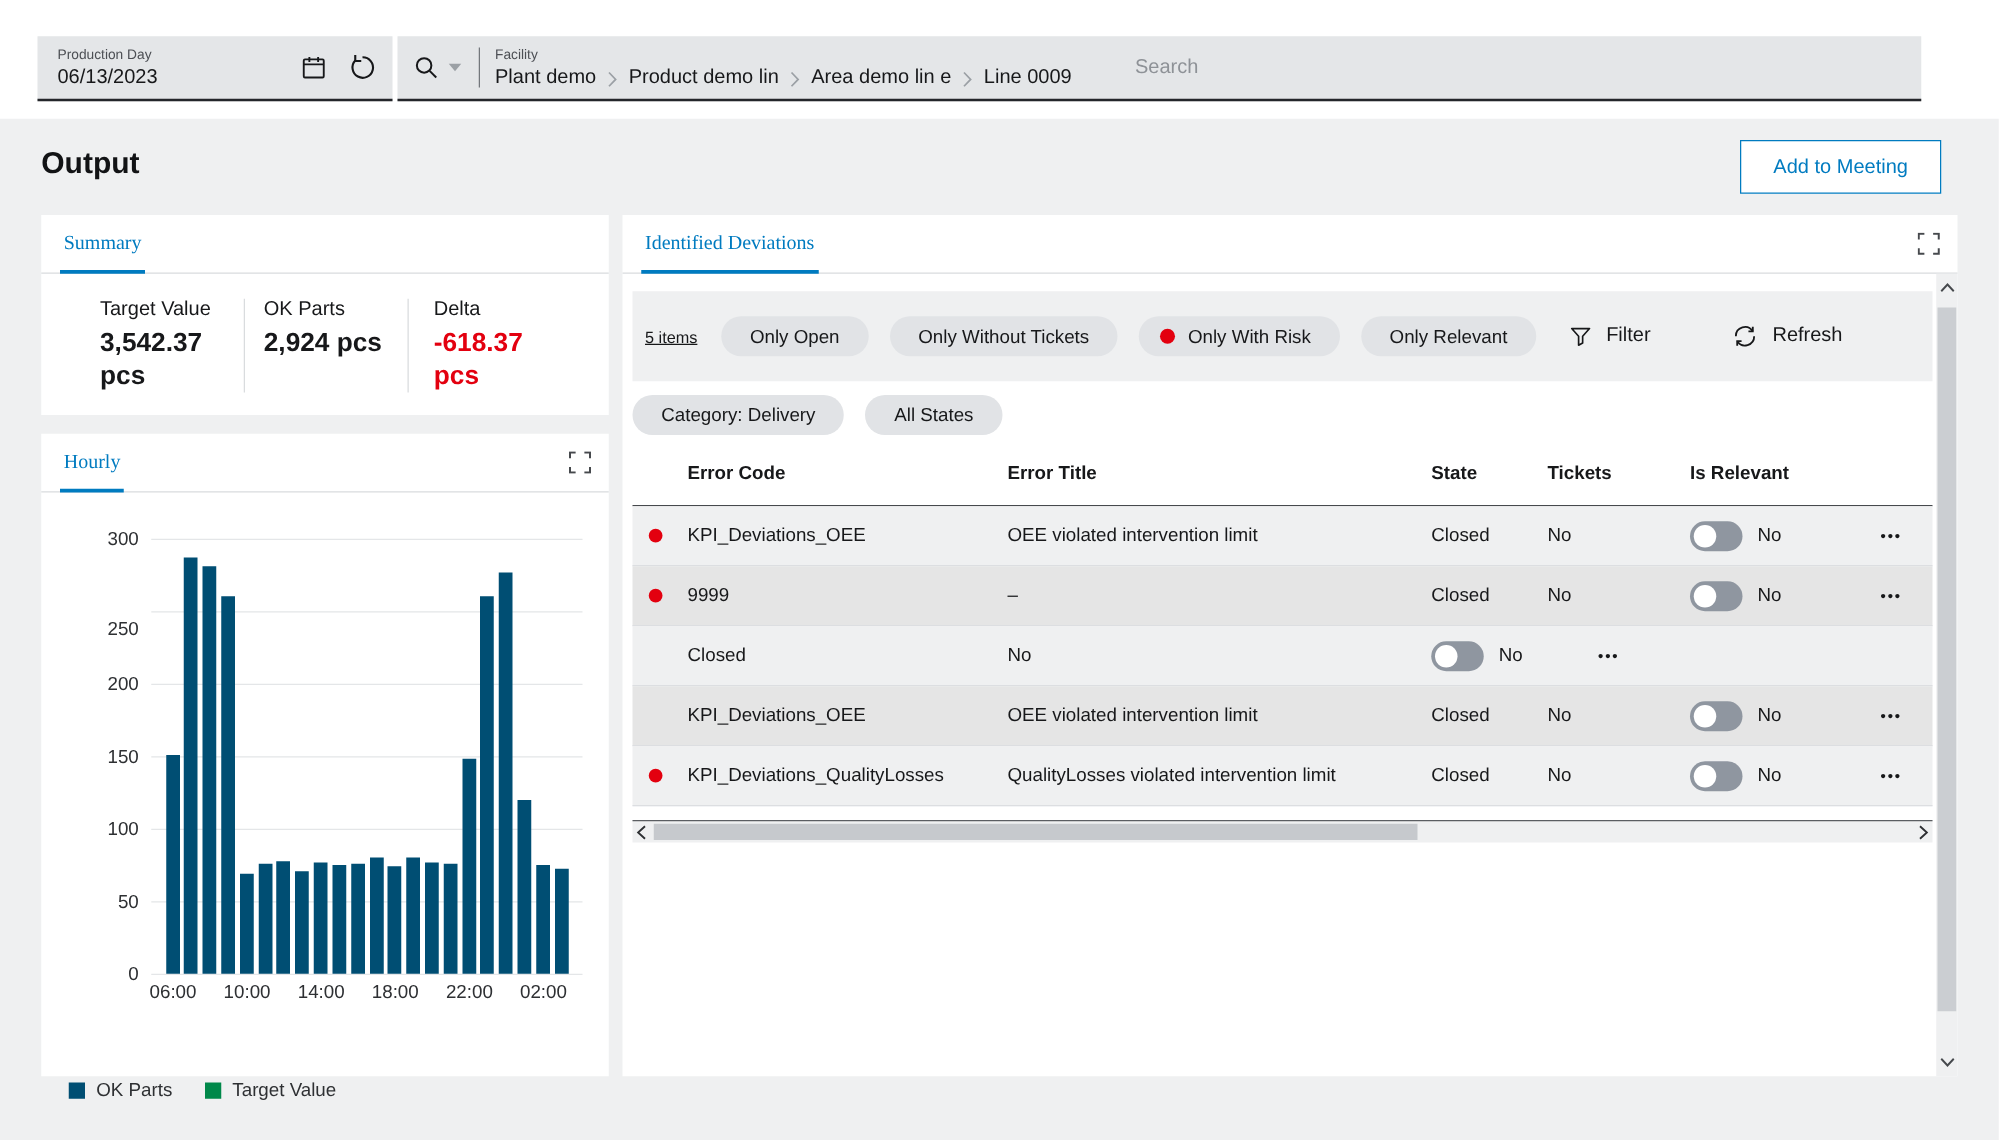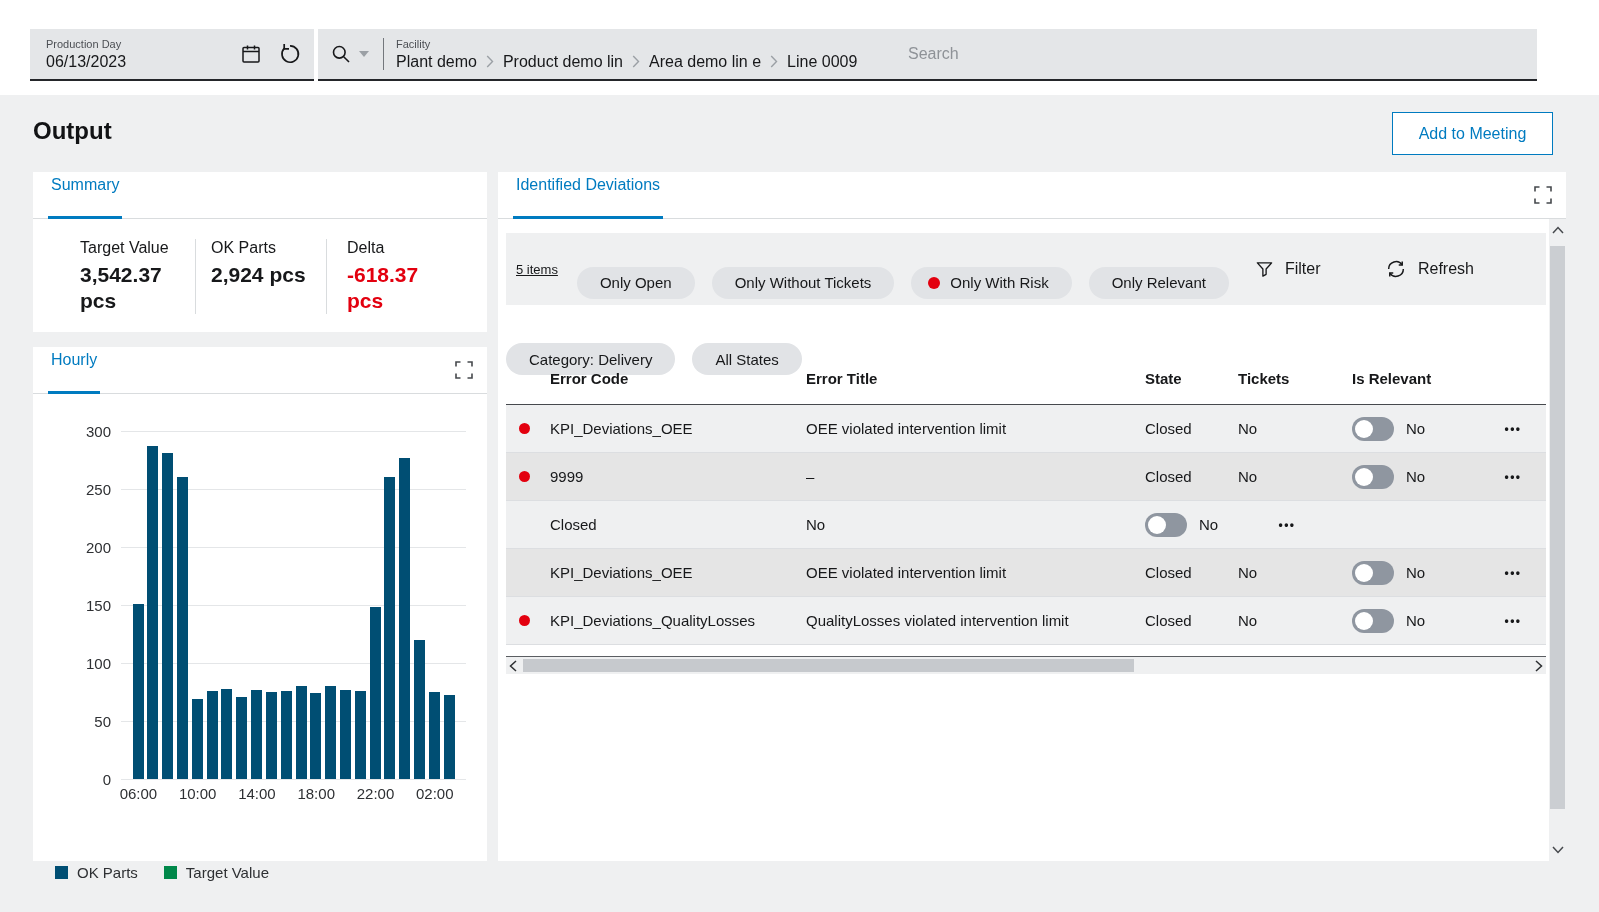--- a/index.html
+++ b/index.html
@@ -28,42 +28,42 @@
   .tvalue { font-size: 16px; color: #17181a; }
   .icon-btn { display: inline-flex; align-items: center; justify-content: center; }
   .pd-field .icon-btn.cal { margin-left: auto; }
   .pd-field .icon-btn.reset { margin-left: 16px; }
   .tri {
     width: 0; height: 0; margin-left: 7px;
     border-left: 5px solid transparent; border-right: 5px solid transparent;
     border-top: 6px solid #9ba0a5;
   }
   .vdiv { width: 1px; height: 32px; background: #73777c; margin: 0 12px 0 14px; }
-  .breadcrumb { display: flex; align-items: center; }
+  .breadcrumb { display: flex; align-items: flex-end; }
   .bc-item { font-size: 16px; color: #17181a; cursor: pointer; }
   .bc-sep { margin: 0 9px; display: inline-flex; align-items: center; }
   .search-ph { position: absolute; left: 590px; top: 50%; transform: translateY(-50%); font-size: 16px; color: #8e9297; }
 
   
   .page-body { position: absolute; left: 0; top: 95px; width: 1599px; height: 817px; background: #eff0f1; }
   .page-title { position: absolute; left: 33px; top: 22px; margin: 0; font-size: 24px; font-weight: 700; color: #121315; }
   .btn-meeting {
     position: absolute; left: 1392px; top: 17px; width: 161px; height: 43px;
     background: #fff; border: 1px solid #007bc0; color: #007bc0;
     font-size: 16px; font-family: "Liberation Sans", sans-serif; cursor: pointer;
   }
 
   .card { position: absolute; background: #fff; }
   .card-header {
     height: 47px; border-bottom: 1px solid #d9dcde;
     display: flex; align-items: stretch; position: relative;
   }
   .tab {
-    margin-left: 15px; padding: 4px 3px 0 3px; font-size: 16px; color: #007bc0;
-    border-bottom: 3px solid #007bc0; margin-bottom: -1px; cursor: pointer; white-space: nowrap;
+    margin-left: 15px; padding: 14px 3px 0 3px; font-size: 16px; color: #007bc0;
+    border-bottom: 3px solid #007bc0; margin-bottom: -1px; cursor: pointer; white-space: nowrap; font-family: Liberation Serif, serif;
   }
   .fs-icon { margin-left: auto; margin-right: 14px; align-self: center; display: inline-flex; cursor: pointer; }
 
   
   .summary-card { left: 33px; top: 77px; width: 454px; height: 160px; }
   .summary-stats { display: flex; padding-top: 20px; }
   .stat { display: flex; flex-direction: column; }
   .stat:nth-child(1) { width: 163px; padding-left: 47px; border-right: 1px solid #d9dcde; }
   .stat:nth-child(2) { width: 131px; padding-left: 15px; border-right: 1px solid #d9dcde; }
   .stat:nth-child(3) { flex: 1; padding-left: 20px; }
@@ -95,21 +95,21 @@
   .dev-toolbar {
     position: absolute; left: 8px; top: 14px; width: 1040px; height: 72px;
     background: #eff0f1; display: flex; align-items: center; padding-left: 10px;
   }
   .items-count { font-size: 13px; color: #17181a; margin-right: 19px; text-decoration: underline; }
   .chips { display: flex; gap: 17px; }
   .chip {
     display: inline-flex; align-items: center; height: 32px; padding: 0 23px;
     border: none; border-radius: 16px; background: #e1e3e6;
     font-size: 15px; color: #17181a; font-family: "Liberation Sans", sans-serif;
-    cursor: pointer; white-space: nowrap; margin-top: 27px;
+    cursor: pointer; white-space: nowrap;
   }
   .chip-dot { width: 12px; height: 12px; border-radius: 50%; background: #e3000f; margin: 0 10px 0 -6px; }
   .tool { display: flex; align-items: center; gap: 11px; font-size: 16px; cursor: pointer; }
   .tool.filter { margin-left: 26px; }
   .tool.refresh { margin-left: auto; margin-right: 72px; }
 
   .applied-chips { position: absolute; left: 8px; top: 97px; display: flex; gap: 17px; }
 
   .dtable { position: absolute; left: 8px; top: 134px; width: 1040px; }
   .thead, .trow { display: grid; grid-template-columns: 36px 256px 339px 93px 114px 136px 66px; }
@@ -237,21 +237,21 @@
           </svg>
         </span>
       </div>
       <div class="chart">
         <div class="y-labels">
             <div class="ylab" style="top: 340px;">0</div>
             <div class="ylab" style="top: 282px;">50</div>
             <div class="ylab" style="top: 224px;">100</div>
             <div class="ylab" style="top: 166px;">150</div>
             <div class="ylab" style="top: 108px;">200</div>
-            <div class="ylab" style="top: 50px;">250</div>
+            <div class="ylab" style="top: 64px;">250</div>
             <div class="ylab" style="top: -8px;">300</div>
           </div>
         <div class="plot">
           <div>
               <div class="gridline" style="top: 347.5px;"></div>
               <div class="gridline" style="top: 289.5px;"></div>
               <div class="gridline" style="top: 231.5px;"></div>
               <div class="gridline" style="top: 173.5px;"></div>
               <div class="gridline" style="top: 115.5px;"></div>
               <div class="gridline" style="top: 57.5px;"></div>

